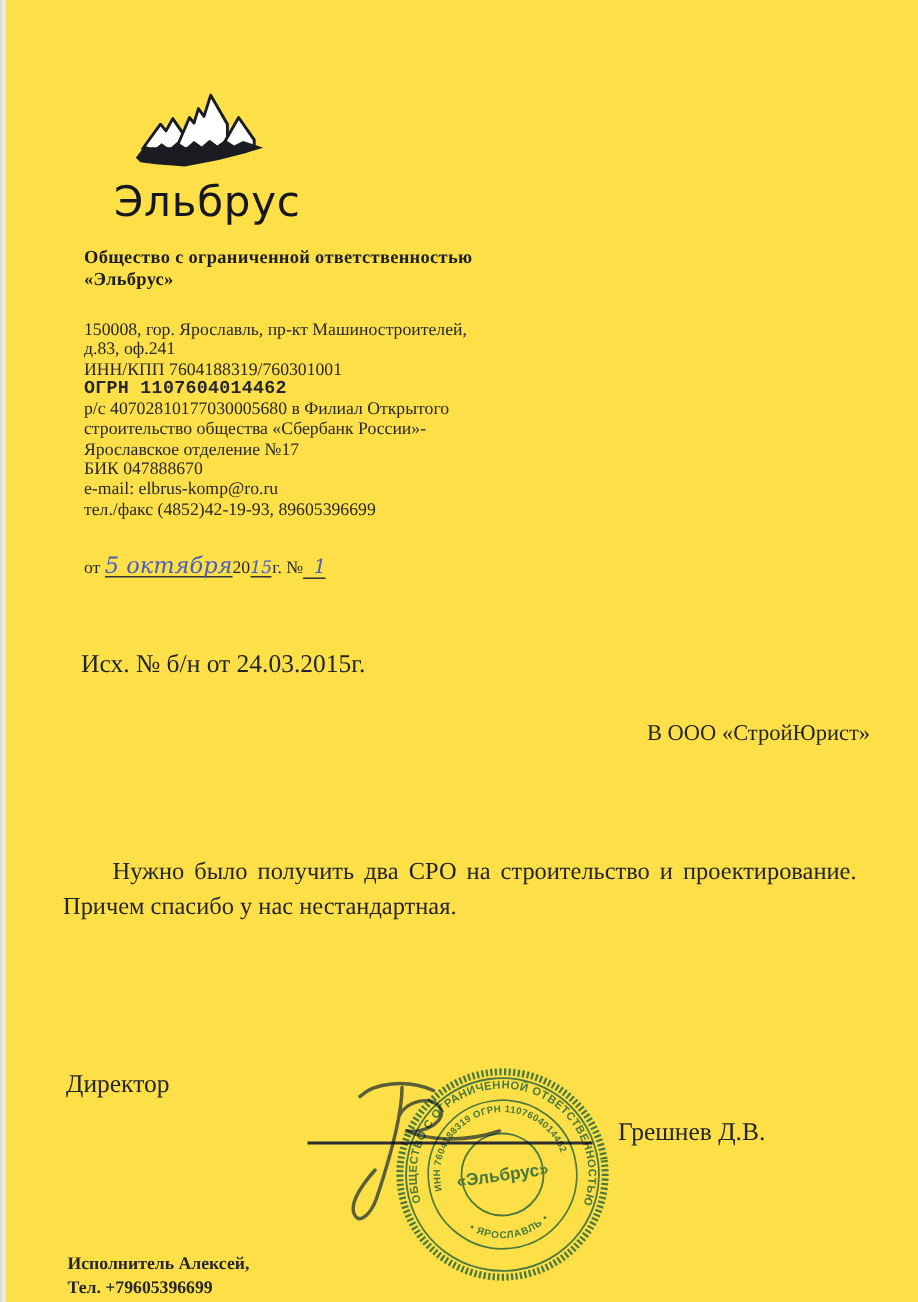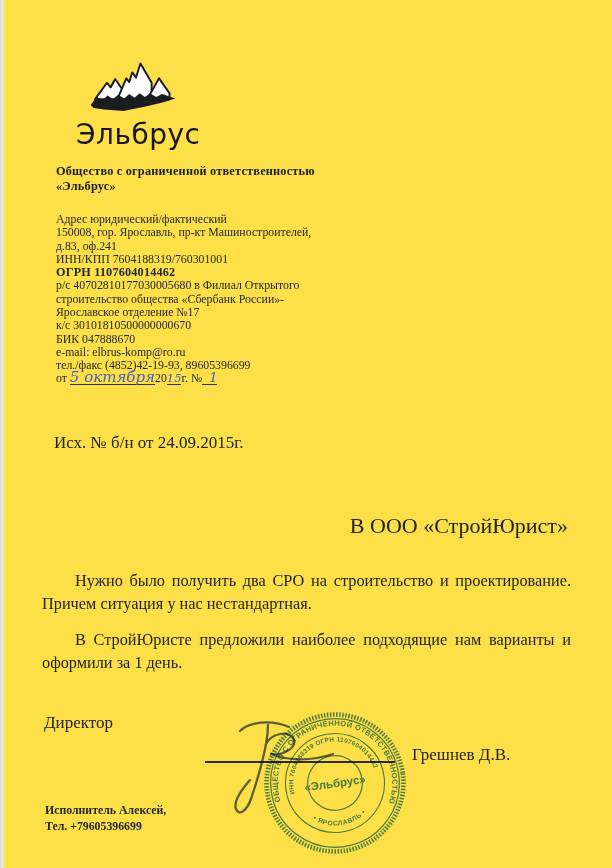--- a/index.html
+++ b/index.html
@@ -11,46 +11,46 @@
     background:linear-gradient(90deg,#d6d6d6 0%,#ececec 45%,rgba(255,255,255,0) 100%);}
   
   .logo{position:absolute;left:76px;top:56px;width:130px;}
   .logo svg{display:block;width:104px;height:64px;margin-left:8px;}
   .logo-text{font-family:"DejaVu Sans",sans-serif;font-size:28px;font-weight:500;
     color:#17171d;letter-spacing:.5px;margin-top:-2px;}
   
   .company-header{position:absolute;left:56px;top:164px;font-weight:bold;
     font-size:12.3px;line-height:14.5px;color:#1d1d26;letter-spacing:.2px;}
   .details{position:absolute;left:56px;top:213px;font-size:11.8px;line-height:13.3px;color:#262630;}
-  .details .ogrn{font-family:Liberation Serif, serif;font-weight:bold;font-size:12.2px;letter-spacing:.2px;}
+  .details .ogrn{font-family:Liberation Mono, monospace;font-weight:bold;font-size:12.2px;letter-spacing:.2px;}
   .date-line{position:absolute;left:56px;top:371px;font-size:11.8px;color:#262630;white-space:nowrap;}
   .u{display:inline-block;border-bottom:1.3px solid #33333b;text-align:center;line-height:12px;vertical-align:baseline;}
   .hw{font-family:"DejaVu Serif",serif;font-style:italic;color:#4a5cc0;}
   .hw-date{font-size:15px;width:94px;transform:rotate(-2deg);}
   .hw-year{font-size:11.5px;width:17px;margin-top:40px;}
   .hw-num{font-size:13px;width:52px;text-align:left;padding-left:7px;}
   
   .ref{position:absolute;left:54px;top:433px;font-size:17px;}
-  .addressee{position:absolute;right:44px;top:481px;font-size:22px;margin-top:32px;}
+  .addressee{position:absolute;right:32px;top:481px;font-size:15px;}
   .letter-title{position:absolute;left:42px;top:507px;width:528px;text-align:center;
     font-size:18px;letter-spacing:.5px;}
   .body-text{position:absolute;left:42px;top:570px;width:529px;font-size:16.3px;
     line-height:22.6px;text-align:justify;}
   .body-text p{margin:0 0 14px;text-indent:33px;}
   
   .director{position:absolute;left:44px;top:713px;font-size:17px;}
   .company-sig{position:absolute;left:44px;top:747px;font-size:17px;}
   .signer{position:absolute;left:412px;top:745px;font-size:17px;text-align:center;}
   .sig-line{position:absolute;left:205px;top:761px;width:190px;height:1.5px;background:#2c2c31;}
   .signature{position:absolute;left:213px;top:714px;width:128px;height:112px;
     mix-blend-mode:multiply;z-index:3;}
   .stamp{position:absolute;left:261px;top:709px;width:148px;height:148px;
     mix-blend-mode:multiply;opacity:.93;z-index:4;}
   .stamp text{font-family:"Liberation Sans",sans-serif;font-weight:bold;fill:#3d80d2;}
-  .footer{position:absolute;left:45px;top:803px;font-size:11.8px;line-height:15.5px;
+  .footer{position:absolute;left:45px;top:835px;font-size:11.8px;line-height:15.5px;
     color:#26262e;font-weight:600;}
 </style>
 </head>
 <body>
 
 <div class="page">
   <div class="edge-shadow"></div>
 
   <div class="logo">
     <svg viewBox="0 0 130 86" aria-hidden="true">
@@ -63,45 +63,42 @@
     </svg>
     <div class="logo-text">Эльбрус</div>
   </div>
 
   <div class="company-header">
     <div>Общество с ограниченной ответственностью</div>
     <div>«Эльбрус»</div>
   </div>
 
   <div class="details">
-    <div>Адрес юридический/фактический</div>
     <div>150008, гор. Ярославль, пр-кт Машиностроителей,</div>
     <div>д.83, оф.241</div>
     <div>ИНН/КПП 7604188319/760301001</div>
     <div class="ogrn">ОГРН 1107604014462</div>
     <div>р/с 40702810177030005680 в Филиал Открытого</div>
     <div>строительство общества «Сбербанк России»-</div>
     <div>Ярославское отделение №17</div>
-    <div>к/с 30101810500000000670</div>
     <div>БИК 047888670</div>
     <div>e-mail: elbrus-komp@ro.ru</div>
     <div>тел./факс (4852)42-19-93, 89605396699</div>
   </div>
 
   <div class="date-line"><span>от</span>
     <span class="u"><span class="hw hw-date">5 октября</span></span><span>20</span><span class="u"><span class="hw hw-year">15</span></span><span>г.</span>
     <span>№</span><span class="u"><span class="hw hw-num">1</span></span>
   </div>
 
-  <div class="ref">Исх. № б/н от 24.09.2015г.</div>
+  <div class="ref">Исх. № б/н от 24.03.2015г.</div>
   <div class="addressee">В ООО «СтройЮрист»</div>
 
   <div class="body-text">
-    <p>Нужно было получить два СРО на строительство и проектирование. Причем ситуация у нас нестандартная.</p>
-    <p>В СтройЮристе предложили наиболее подходящие нам варианты и оформили за 1 день.</p>
+    <p>Нужно было получить два СРО на строительство и проектирование. Причем спасибо у нас нестандартная.</p>
   </div>
 
   <div class="director">Директор</div>
   <div class="sig-line"></div>
   <div class="signer">Грешнев Д.В.</div>
 
   <svg class="signature" viewBox="0 0 128 112" aria-hidden="true">
     <path d="M 76,13 C 58,5 36,8 27,17 M 55,11 C 55,31 46,61 38,85 C 34,96 26,103 23,95 C 20,87 30,74 37,66 M 53,30 C 58,20 74,16 80,24 C 86,33 70,42 58,40 C 72,46 96,48 120,40" fill="none" stroke="#4a5cc0" stroke-width="2.3" stroke-linecap="round" stroke-linejoin="round" opacity=".9"></path>
   </svg>
 

